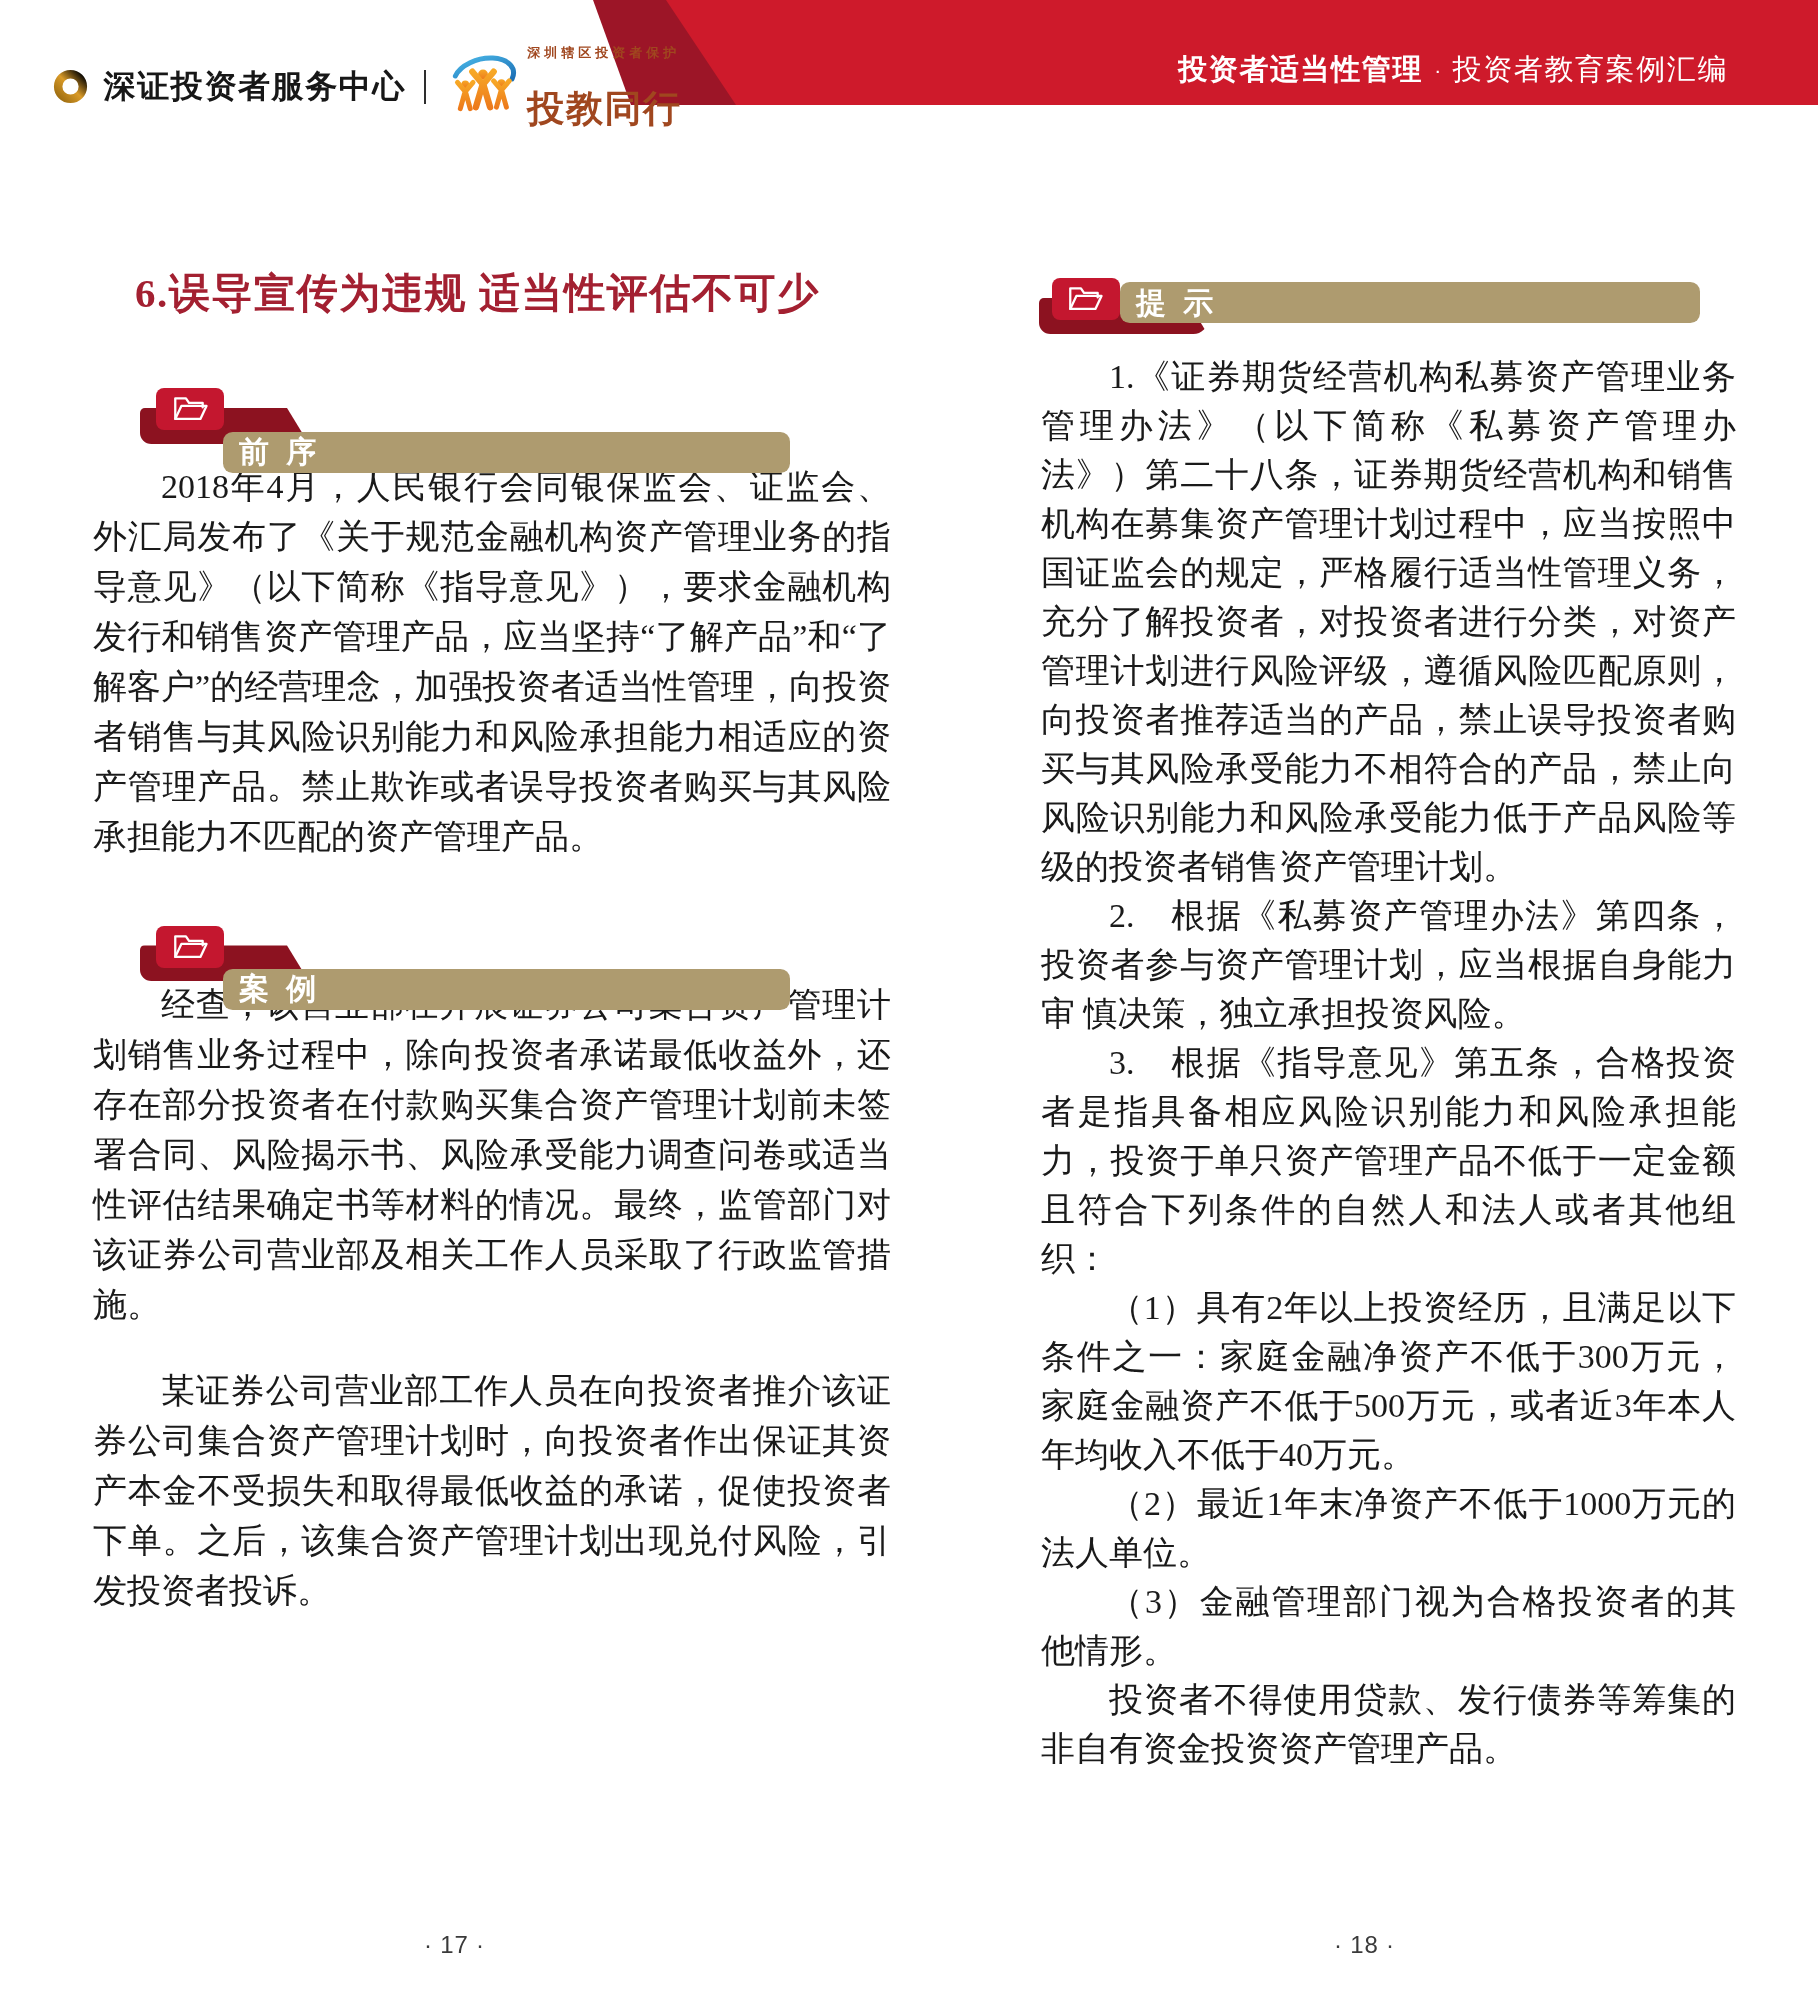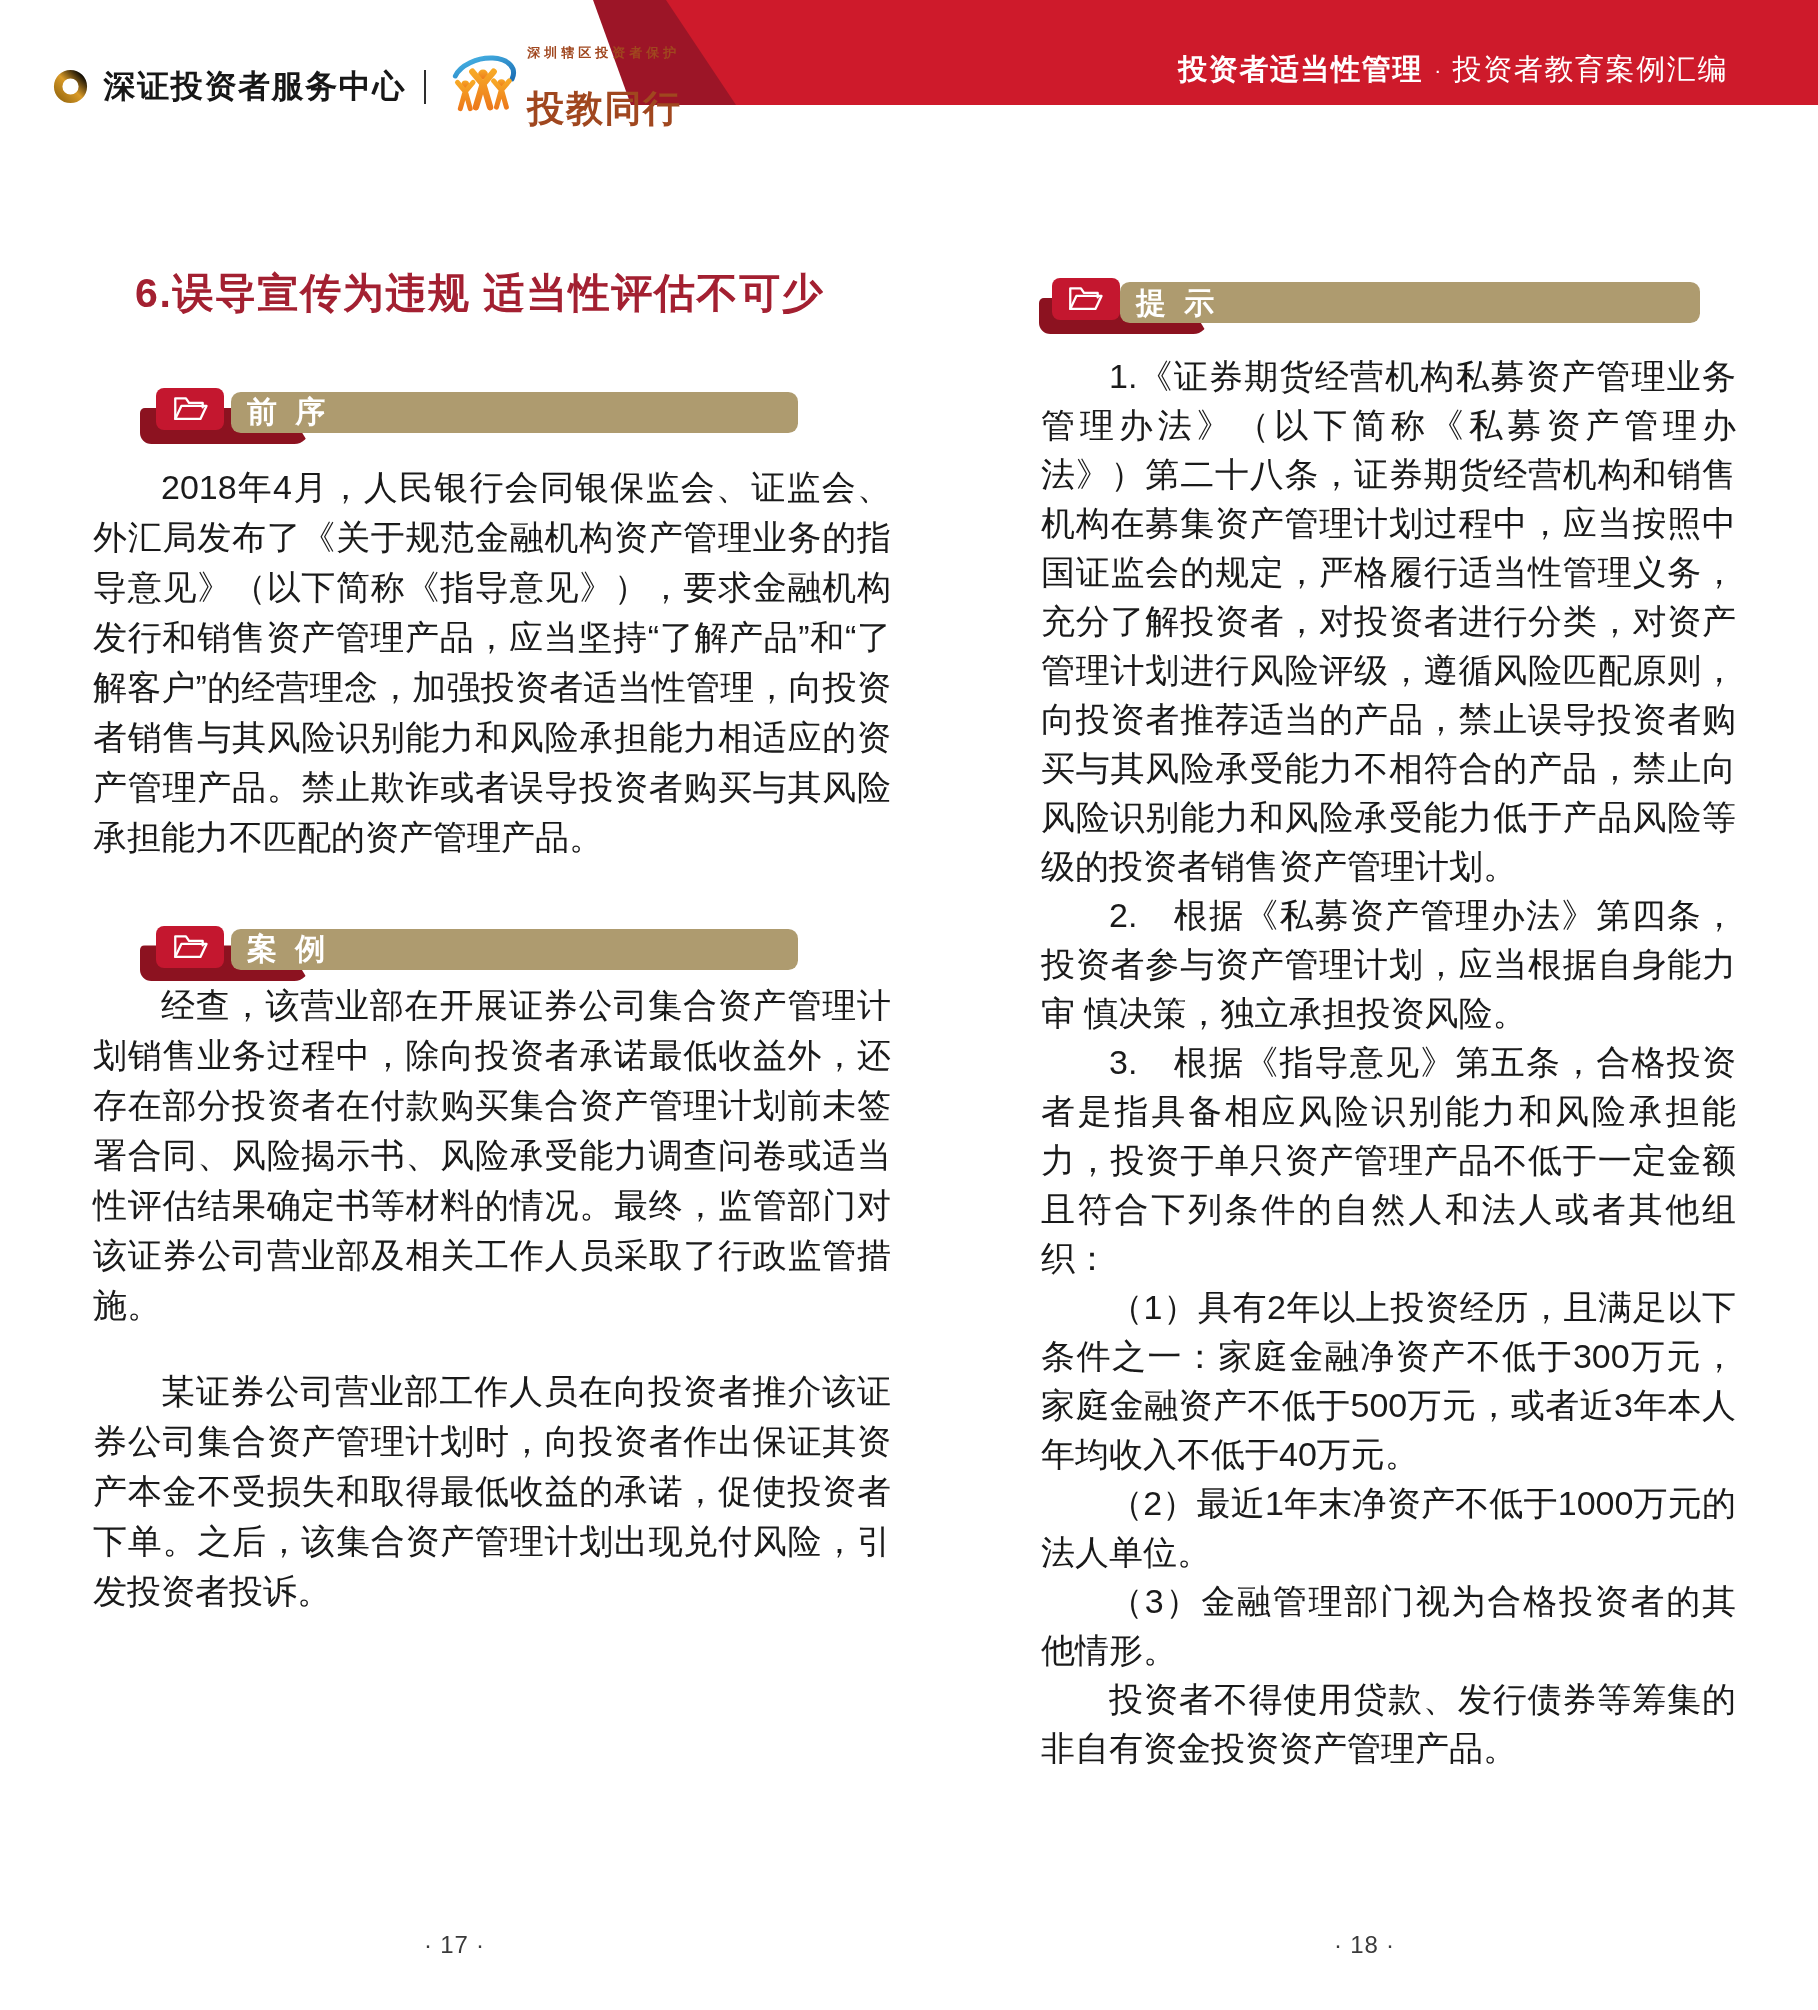--- a/index.html
+++ b/index.html
@@ -39,21 +39,21 @@
   .ring-wrap { width: 37px; height: 37px; margin-right: 14.6px; }
   .hdr-brand { font-size: 32px; font-weight: bold; color: #171717; letter-spacing: 1.6px; }
   .hdr-divider { width: 2.4px; height: 34px; background: #2e2e2e; margin: 0 18px; }
   .hdr-logo { display: flex; align-items: center; }
   .people-wrap { width: 78px; height: 73px; margin-right: 4.9px; margin-top: -3.2px; }
   .logo-col { display: flex; flex-direction: column; gap: 27px; }
   .logo-tagline { font-size: 13px; font-weight: bold; color: #A0471F; letter-spacing: 4px; }
   .logo-name { font-size: 37px; font-weight: bold; color: #A0471F; letter-spacing: 1.6px; line-height: 1.1; }
 
   
-  .col { position: absolute; font-size: 34px; color: #1A1A1A; }
+  .col { position: absolute; font-size: 34px; color: #1A1A1A; font-family: Liberation Serif, serif; }
   .col-left  { left: 93px;  top: 271px; width: 798px; line-height: 50px; }
   .col-right { left: 1041px; top: 267px; width: 695px; line-height: 49px; }
 
   h1.article-heading {
     font-size: 41px; font-weight: bold; color: #A32031;
     margin: 0 0 0 42px; letter-spacing: 1.6px; line-height: 44px;
   }
 
   
   .sec { position: relative; height: 66px; }
@@ -63,21 +63,21 @@
     border-radius: 4.9px 4.9px 14.6px 11.3px;
     clip-path: polygon(0 0, 87% 0, 100% 100%, 0 100%);
   }
   .col-left  .sec-shadow { left: 47px; }
   .col-right .sec-shadow { left: -2.4px; }
   .sec-bar {
     position: absolute; z-index: 2; top: 14.6px; height: 41px;
     background: #AE9B6F; border-radius: 9.7px;
     display: flex; align-items: center;
   }
-  .col-left  .sec-bar { left: 138px; width: 567px; }
+  .col-left  .sec-bar { left: 130px; width: 567px; margin-top: 40px; }
   .col-right .sec-bar { left: 79px;  width: 580px; align-items: center; }
   .sec-label {
     color: #ffffff; font-size: 30px; font-weight: bold;
     letter-spacing: 4.9px; padding-left: 16px; white-space: pre;
   }
   .sec-tab {
     position: absolute; z-index: 3; top: 11.3px; width: 68px; height: 42px;
     background: #C4172F; border-radius: 8px;
     display: flex; align-items: center; justify-content: center;
   }

